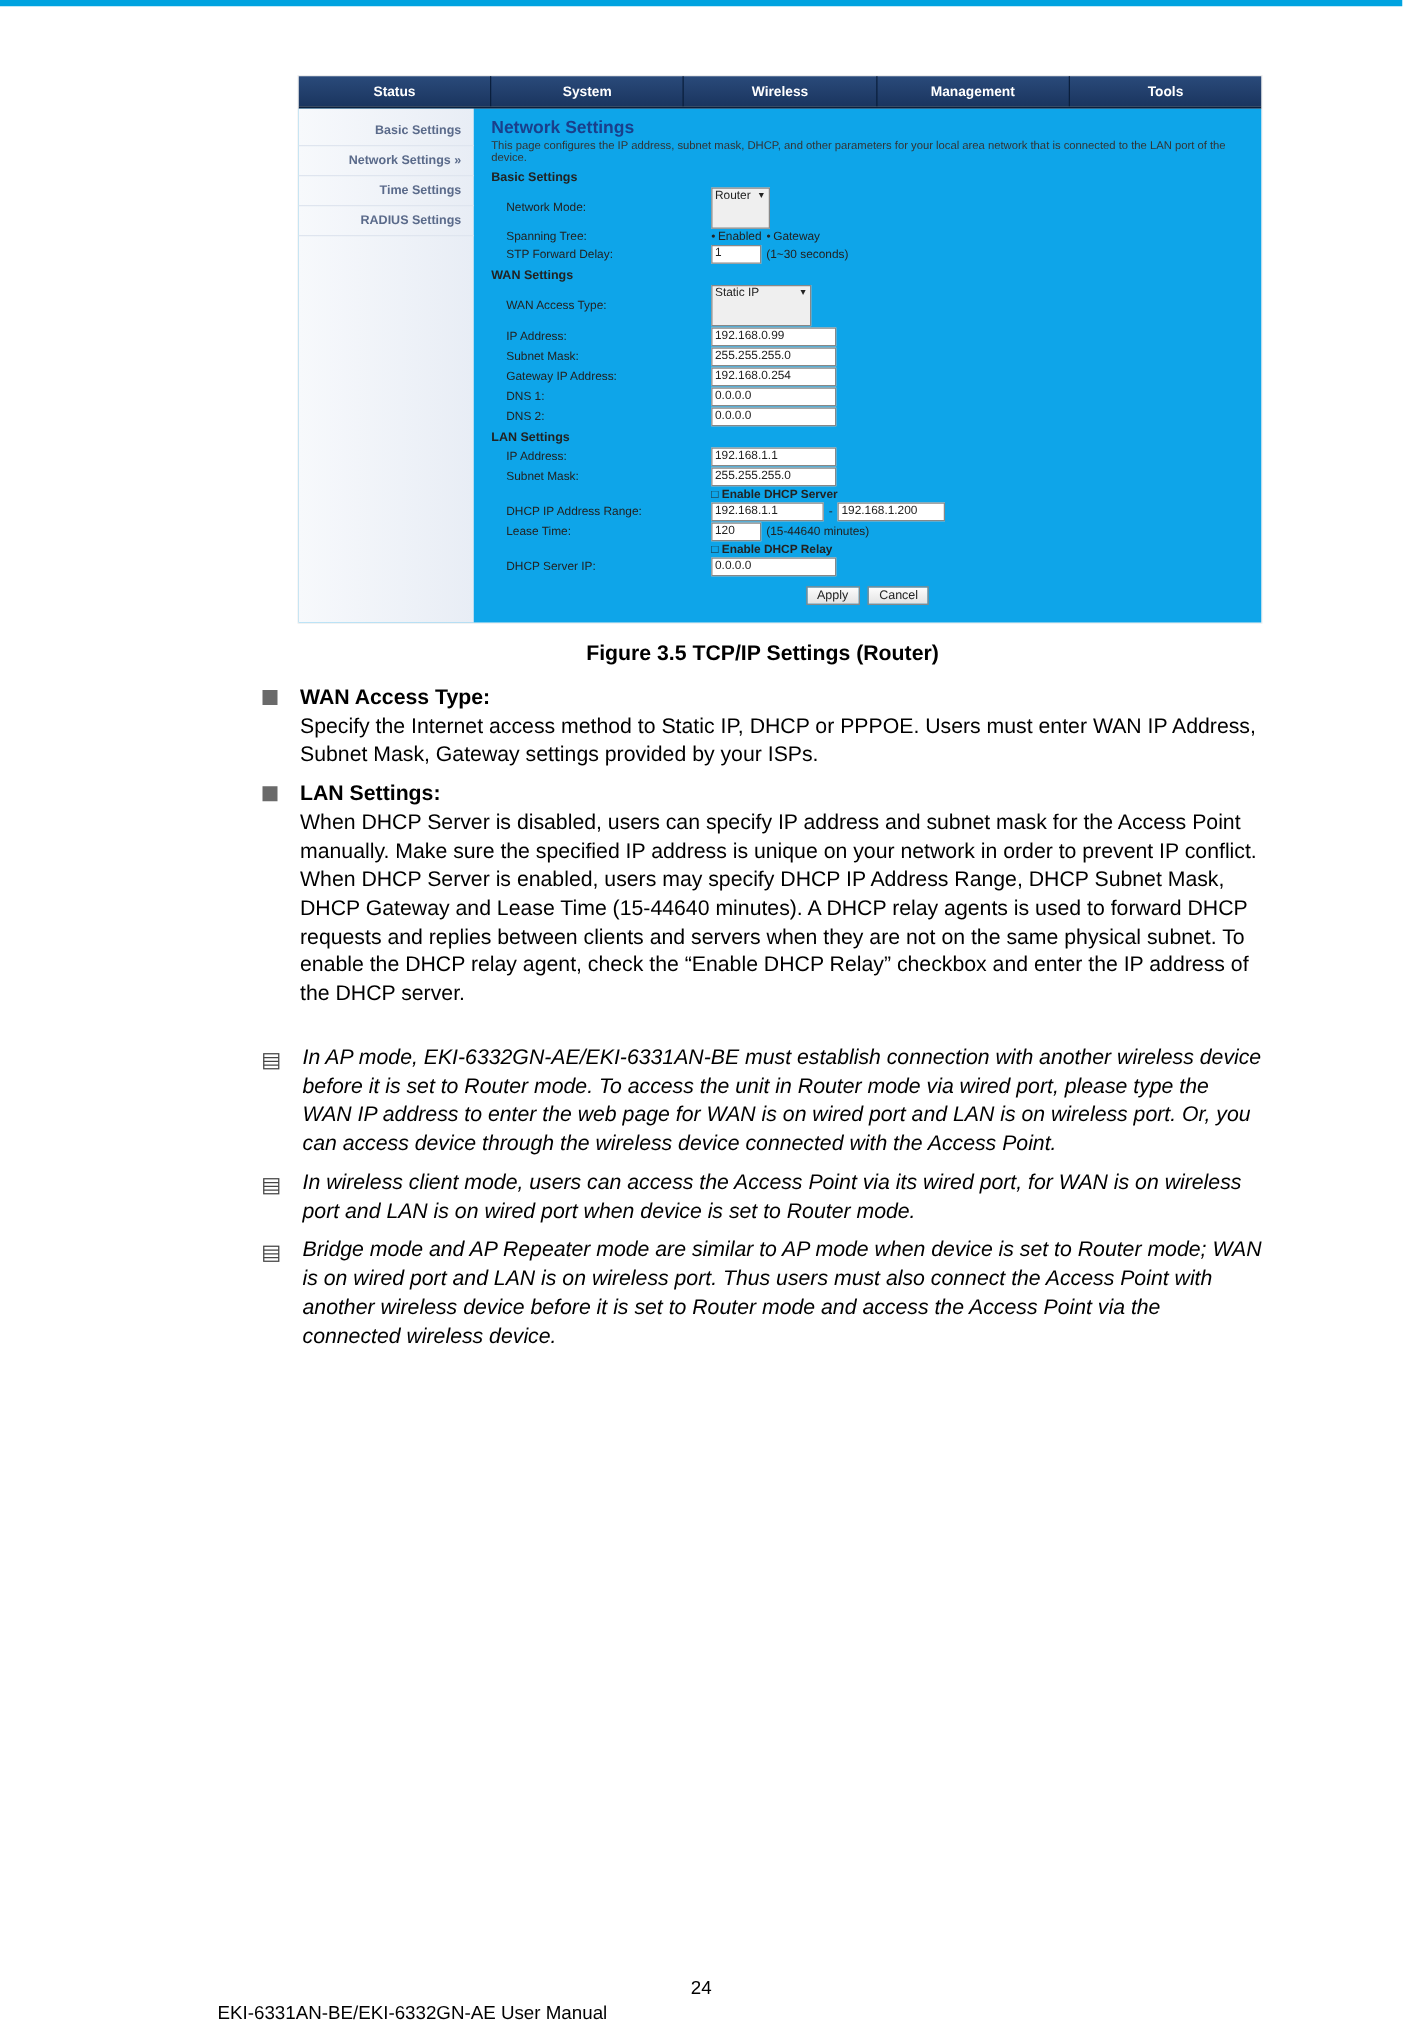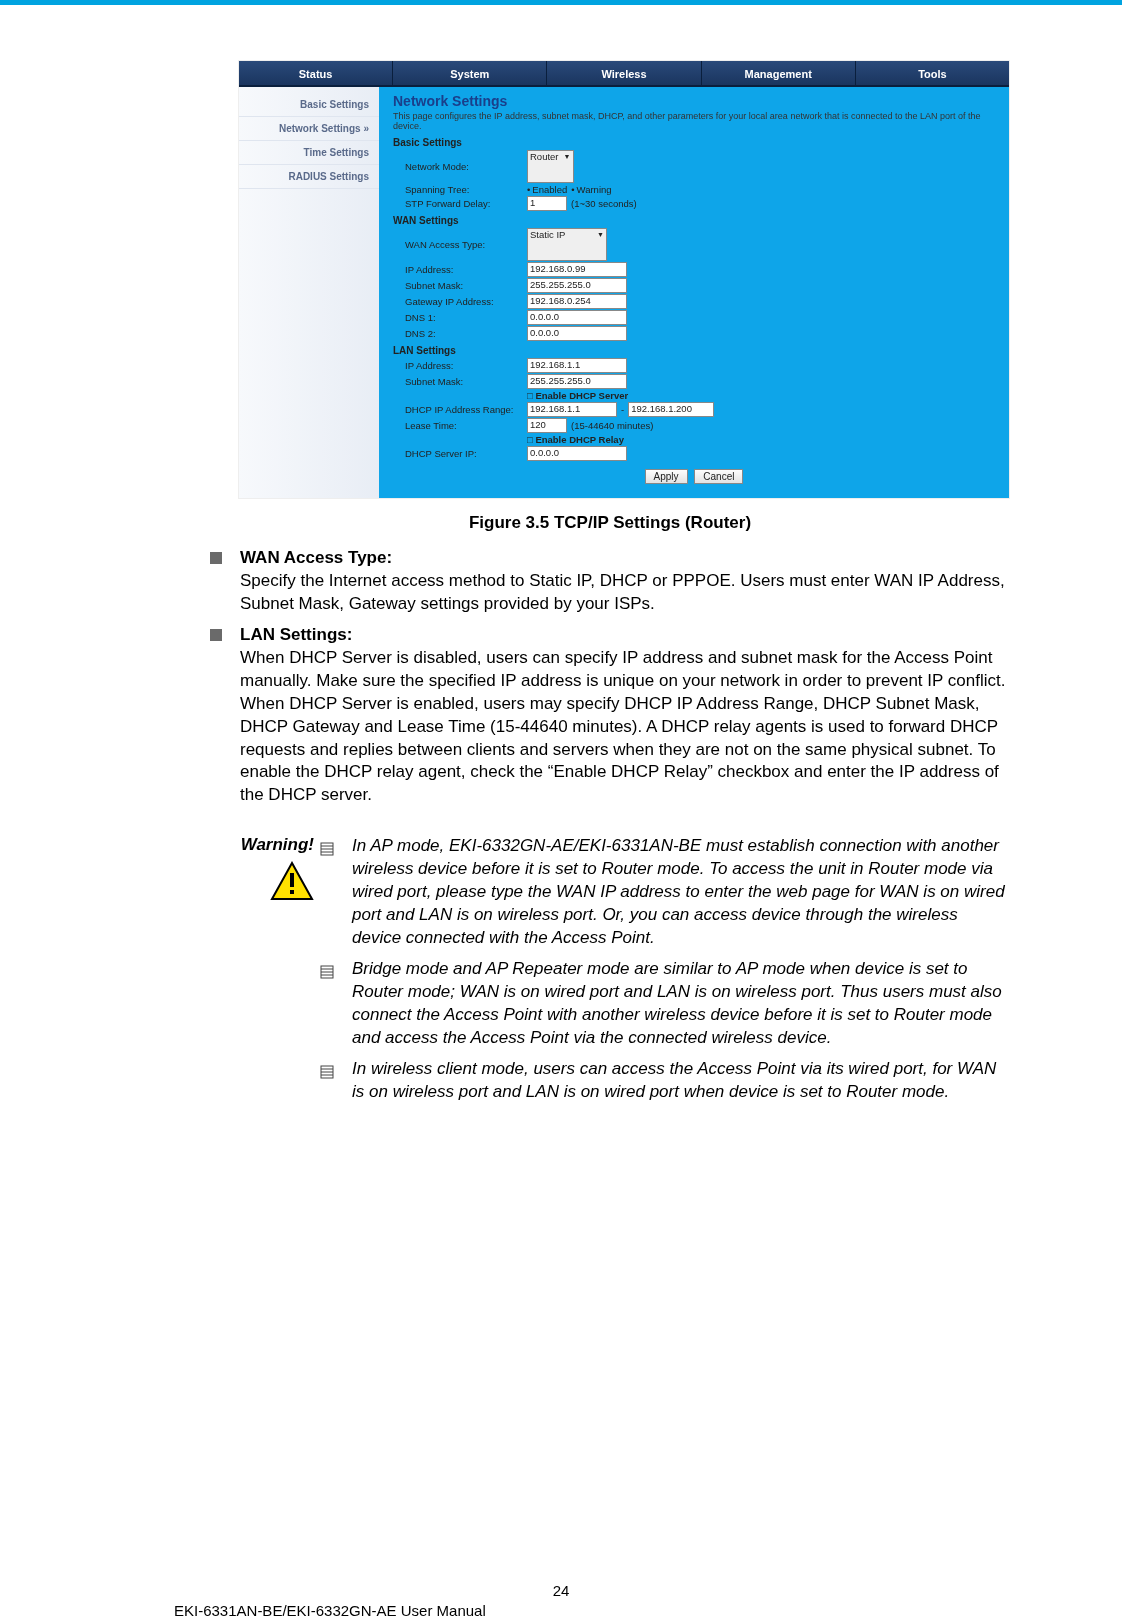--- a/index.html
+++ b/index.html
@@ -81,21 +81,21 @@
     font-size: 10px;
     margin: 4px 0 2px 0;
   }
   .field-row {
     display: flex;
     align-items: center;
     margin: 1px 0;
     padding-left: 12px;
   }
   .field-row .field-label {
-    width: 122px;
+    width: 164px;
     font-size: 9.5px;
   }
   .field-row .field-value {
     font-size: 9.5px;
     display: flex;
     align-items: center;
     gap: 4px;
   }
   .mini-input {
     border: 1px solid #888;
@@ -227,21 +227,21 @@
         <div class="field-row">
           <span class="field-label">Network Mode:</span>
           <span class="field-value">
               <span class="mini-select">Router</span>
             </span>
         </div>
         <div class="field-row">
           <span class="field-label">Spanning Tree:</span>
           <span class="field-value">
             <span class="radio-dot">Enabled</span>
-            <span class="radio-dot">Warning</span>
+            <span class="radio-dot">Gateway</span>
           </span>
         </div>
         <div class="field-row">
           <span class="field-label">STP Forward Delay:</span>
           <span class="field-value">
             <span class="mini-input" style="width:40px">1</span>
             <span>(1~30 seconds)</span>
           </span>
         </div>
 
@@ -351,30 +351,20 @@
     <div class="bullet-item">
       <div class="sq"></div>
       <div class="bt">
         <span class="bt-title">LAN Settings:</span><br>
         <span>When DHCP Server is disabled, users can specify IP address and subnet mask for the Access Point manually. Make sure the specified IP address is unique on your network in order to prevent IP conflict. When DHCP Server is enabled, users may specify DHCP IP Address Range, DHCP Subnet Mask, DHCP Gateway and Lease Time (15-44640 minutes).  A DHCP relay agents is used to forward DHCP requests and replies between clients and servers when they are not on the same physical subnet.  To enable the DHCP relay agent, check the “Enable DHCP Relay” checkbox and enter the IP address of the DHCP server.</span>
       </div>
     </div>
   </div>
 
   <div class="warning-block">
-    <div class="warning-left">
-      <div class="w-label">Warning!</div>
-      <div class="warn-icon">
-        <svg viewBox="0 0 44 40">
-          <polygon points="22,2 42,38 2,38" fill="#ffe000" stroke="#000" stroke-width="2"></polygon>
-          <rect x="20" y="12" width="4" height="14" fill="#000"></rect>
-          <rect x="20" y="29" width="4" height="4" fill="#000"></rect>
-        </svg>
-      </div>
-    </div>
     <div class="warning-right">
       <div class="warn-bullet">
         <div class="wsq">
           <svg viewBox="0 0 14 14">
               <rect x="1" y="1" width="12" height="12" fill="none" stroke="#444"></rect>
               <line x1="1" y1="4" x2="13" y2="4" stroke="#444"></line>
               <line x1="1" y1="7" x2="13" y2="7" stroke="#444"></line>
               <line x1="1" y1="10" x2="13" y2="10" stroke="#444"></line>
             </svg>
         </div>
@@ -382,32 +372,32 @@
       </div>
       <div class="warn-bullet">
         <div class="wsq">
           <svg viewBox="0 0 14 14">
               <rect x="1" y="1" width="12" height="12" fill="none" stroke="#444"></rect>
               <line x1="1" y1="4" x2="13" y2="4" stroke="#444"></line>
               <line x1="1" y1="7" x2="13" y2="7" stroke="#444"></line>
               <line x1="1" y1="10" x2="13" y2="10" stroke="#444"></line>
             </svg>
         </div>
-        <div>Bridge mode and AP Repeater mode are similar to AP mode when device is set to Router mode; WAN is on wired port and LAN is on wireless port. Thus users must also connect the Access Point with another wireless device before it is set to Router mode and access the Access Point via the connected wireless device.</div>
+        <div>In wireless client mode, users can access the Access Point via its wired port, for WAN is on wireless port and LAN is on wired port when device is set to Router mode.</div>
       </div>
       <div class="warn-bullet">
         <div class="wsq">
           <svg viewBox="0 0 14 14">
               <rect x="1" y="1" width="12" height="12" fill="none" stroke="#444"></rect>
               <line x1="1" y1="4" x2="13" y2="4" stroke="#444"></line>
               <line x1="1" y1="7" x2="13" y2="7" stroke="#444"></line>
               <line x1="1" y1="10" x2="13" y2="10" stroke="#444"></line>
             </svg>
         </div>
-        <div>In wireless client mode, users can access the Access Point via its wired port, for WAN is on wireless port and LAN is on wired port when device is set to Router mode.</div>
+        <div>Bridge mode and AP Repeater mode are similar to AP mode when device is set to Router mode; WAN is on wired port and LAN is on wireless port. Thus users must also connect the Access Point with another wireless device before it is set to Router mode and access the Access Point via the connected wireless device.</div>
       </div>
     </div>
   </div>
 
 </div>
 
 <div class="footer">
   <span class="footer-left">EKI-6331AN-BE/EKI-6332GN-AE User Manual</span>
   <span class="footer-center">24</span>
 </div>

